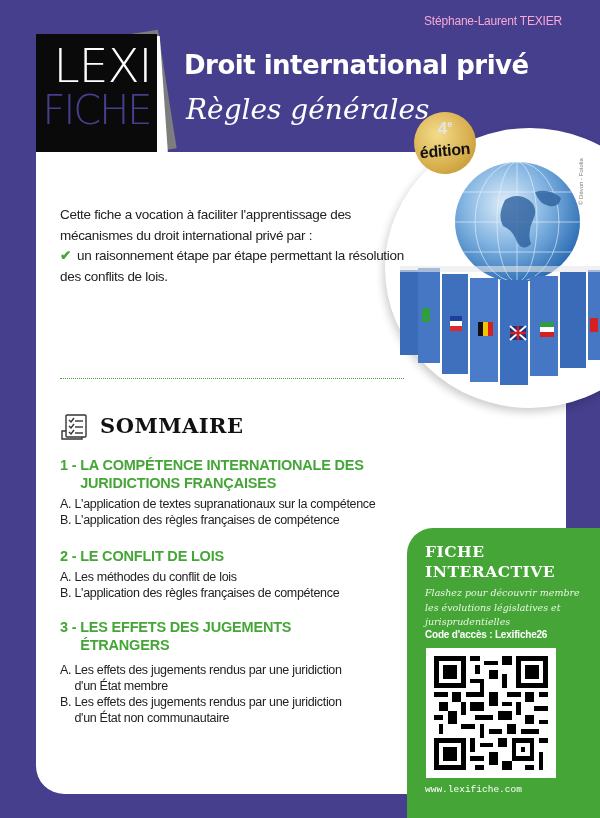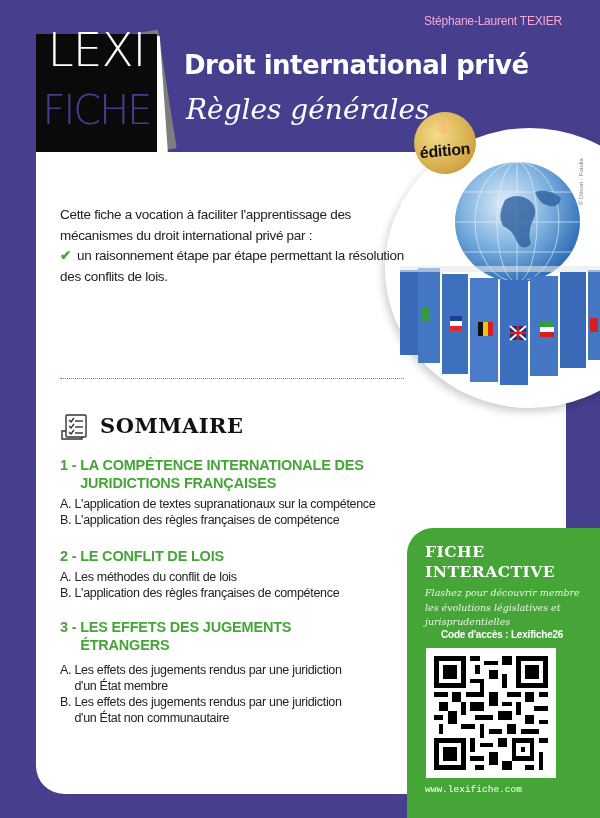--- a/index.html
+++ b/index.html
@@ -3,59 +3,59 @@
 <meta charset="utf-8">
 <style>
   html, body { margin:0; padding:0; }
   body { width:600px; height:818px; position:relative; overflow:hidden; background:#453f8e; font-family:"Liberation Sans", sans-serif; }
   .author { position:absolute; top:14px; right:38px; color:#f9a8d4; font-size:12px; font-family:"Liberation Sans", sans-serif; letter-spacing:-0.2px; }
   
   .logo-wrap { position:absolute; left:24px; top:22px; width:150px; height:145px; }
   .logo-gray { position:absolute; left:28px; top:16px; width:116px; height:120px; background:#7d7d7d; transform:rotate(-9deg); }
   .logo-white { position:absolute; left:22px; top:18px; width:118px; height:118px; background:#fff; transform:rotate(-4deg); }
   .logo-black { position:absolute; left:12px; top:12px; width:121px; height:120px; background:#0a0a0a; }
-  .logo-lexi { position:absolute; left:12px; top:4px; width:121px; text-align:center; color:#fff; font-size:47px; font-family:"DejaVu Sans", sans-serif; font-weight:200; letter-spacing:-1px; line-height:48px; }
+  .logo-lexi { position:absolute; left:12px; top:20px; width:121px; text-align:center; color:#fff; font-size:47px; font-family:"DejaVu Sans", sans-serif; font-weight:200; letter-spacing:-1px; line-height:48px;padding-left:6px; }
   .logo-fiche { position:absolute; left:12px; top:66px; width:121px; text-align:center; color:#453f8e; font-size:40px; font-family:"DejaVu Sans", sans-serif; font-weight:200; letter-spacing:-2px; line-height:44px; }
   .title { position:absolute; left:184px; top:50px; color:#fff; font-size:26px; font-weight:bold; font-family:"DejaVu Sans", sans-serif; letter-spacing:-0.5px; }
   .subtitle { position:absolute; left:186px; top:93px; color:#fff; font-size:28px; font-style:italic; font-family:"DejaVu Serif", serif; letter-spacing:0px; }
   
   .card { position:absolute; left:36px; top:152px; width:530px; height:642px; background:#fff; border-bottom-left-radius:28px; }
   .intro { position:absolute; left:60px; top:205px; width:345px; font-size:13.5px; line-height:20.5px; color:#222; letter-spacing:-0.3px; }
   .intro p { margin:0; }
   .check { color:#45a637; font-weight:bold; margin-right:6px; }
   .dots { position:absolute; left:60px; top:378px; width:344px; border-top:1px dotted #45a637; }
   
   .globe-circle { position:absolute; left:385px; top:128px; width:290px; height:280px; border-radius:50%; background:#fff; box-shadow:-2px 4px 8px rgba(0,0,0,0.2); overflow:hidden; }
   .globe { position:absolute; left:455px; top:162px; width:125px; height:120px; border-radius:50%; background:radial-gradient(circle at 40% 35%, #dfeefa 0%, #7fb2e0 40%, #2f6fb6 75%, #1d4e8f 100%); }
   .globe-grid { position:absolute; left:455px; top:162px; width:125px; height:120px; border-radius:50%; overflow:hidden; }
   .globe-grid svg { width:100%; height:100%; }
   .books { position:absolute; left:400px; top:240px; width:200px; height:145px; }
   .credit { position:absolute; left:578px; top:172px; font-size:6px; color:#777; transform:rotate(-90deg); transform-origin:left top; white-space:nowrap; top:205px; }
   
   .badge { position:absolute; left:414px; top:112px; width:62px; height:62px; }
   .badge-shape { position:absolute; left:0; top:0; width:62px; height:62px; border-radius:50%; background:radial-gradient(circle at 40% 35%, #f4dc8c 0%, #d7ae4c 60%, #b98c2e 100%); transform:rotate(-8deg); }
-  .badge-num { position:absolute; left:0; top:7px; width:62px; text-align:center; font-size:17px; font-weight:bold; color:#fdba74; }
+  .badge-num { position:absolute; left:0; top:7px; width:62px; text-align:center; font-size:17px; font-weight:bold; color:#e5e5e5; }
   .badge-num sup { font-size:9px; }
   .badge-txt { position:absolute; left:0; top:30px; width:62px; text-align:center; font-size:16px; font-weight:bold; color:#111; transform:rotate(-5deg); letter-spacing:-0.3px; }
   
   .som-icon { position:absolute; left:60px; top:413px; width:28px; height:28px; }
   .som-title { position:absolute; left:100px; top:413px; font-family:"DejaVu Serif", serif; font-weight:bold; font-size:21px; color:#111; letter-spacing:0.5px; }
   .sec { position:absolute; left:60px; width:340px; }
   .sec-h { color:#45a637; font-weight:bold; font-size:14.5px; line-height:18px; letter-spacing:-0.2px; display:flex; }
   .sec-h .num { white-space:pre; }
   .sec-h .txt { flex:1; }
   .sec-items { margin-top:4px; font-size:12.5px; line-height:16px; color:#222; letter-spacing:-0.3px; }
   .sec-items .it { display:flex; }
   .sec-items .it .l { white-space:pre; }
   .sec-items .it .t { flex:1; }
   
   .green { position:absolute; left:407px; top:528px; width:193px; height:290px; background:#45a637; border-top-left-radius:26px; }
   .g-title { position:absolute; left:425px; top:542px; color:#fff; font-family:"DejaVu Serif", serif; font-weight:bold; font-size:15.5px; line-height:20px; letter-spacing:0.5px; }
   .g-desc { position:absolute; left:425px; top:586px; width:160px; color:#e9f5e3; font-family:"DejaVu Serif", serif; font-style:italic; font-size:9.5px; line-height:14.5px; }
-  .g-code { position:absolute; left:425px; top:629px; color:#fff; font-weight:bold; font-size:10px; letter-spacing:-0.2px;margin-left:16px; }
+  .g-code { position:absolute; left:425px; top:629px; color:#fff; font-weight:bold; font-size:10px; letter-spacing:-0.2px; }
   .qr { position:absolute; left:426px; top:648px; width:130px; height:130px; background:#fff; }
   .qr svg { position:absolute; left:8px; top:8px; width:114px; height:114px; }
   .g-url { position:absolute; left:425px; top:784px; color:#fff; font-family:Liberation Mono, monospace; font-size:9.5px; }
 </style>
 </head>
 <body>
 
 <div class="author">Stéphane-Laurent TEXIER</div>
 
 <div class="logo-wrap">

